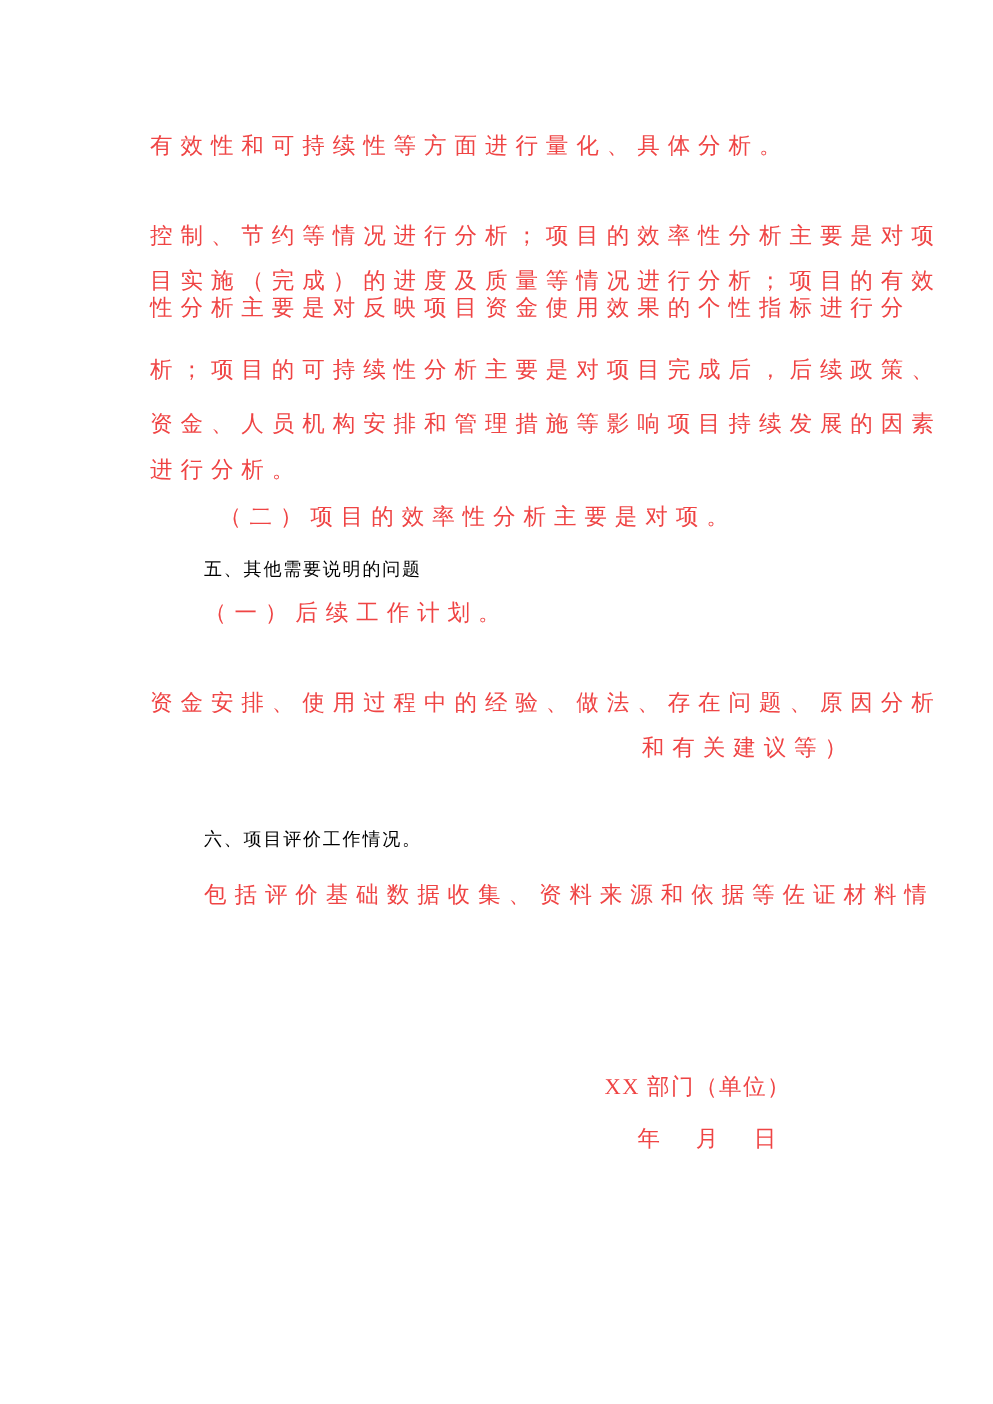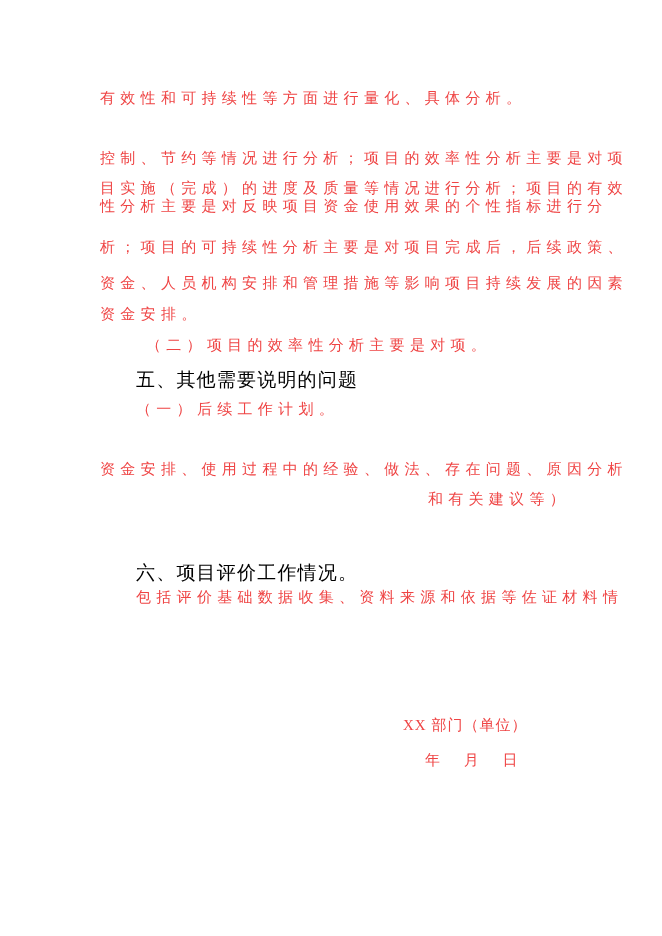--- a/index.html
+++ b/index.html
@@ -13,44 +13,44 @@
       font-size: 15px;
       color: #ef4444;
       white-space: nowrap;
       letter-spacing: 5.3px;
       line-height: 24px;
     }
     .ind2 { left: 146px; }
     .ind1 { left: 136px; }
     .hd {
       font-family: "DejaVu Sans", "Liberation Sans", sans-serif;
-      font-size: 19px;
+      font-size: 12px;
       letter-spacing: 1.2px;
       color: #000;
       left: 136px;
     }
     .sig { left: 403px; letter-spacing: 1px; }
     .date { left: 425px; letter-spacing: 10px; }
   </style>
 </head>
 <body>
 
 <div class="page">
   <div class="ln" style="top:86px;">有效性和可持续性等方面进行量化、具体分析。</div>
   <div class="ln" style="top:146px;">控制、节约等情况进行分析；项目的效率性分析主要是对项</div>
   <div class="ln" style="top:176px;">目实施（完成）的进度及质量等情况进行分析；项目的有效</div>
   <div class="ln" style="top:194px;">性分析主要是对反映项目资金使用效果的个性指标进行分</div>
   <div class="ln" style="top:235px;">析；项目的可持续性分析主要是对项目完成后，后续政策、</div>
   <div class="ln" style="top:271px;">资金、人员机构安排和管理措施等影响项目持续发展的因素</div>
-  <div class="ln" style="top:302px;">资金安排。</div>
+  <div class="ln" style="top:302px;">进行分析。</div>
   <div class="ln ind2" style="top:333px;">（二）项目的效率性分析主要是对项。</div>
 
   <div class="ln hd" style="top:367px;">五、其他需要说明的问题</div>
   <div class="ln ind1" style="top:397px;">（一）后续工作计划。</div>
   <div class="ln" style="top:457px;">资金安排、使用过程中的经验、做法、存在问题、原因分析</div>
   <div class="ln" style="top:487px;text-align:right;">和有关建议等）</div>
 
-  <div class="ln hd" style="top:560px;">六、项目评价工作情况。</div>
+  <div class="ln hd" style="top:548px;font-family:Liberation Mono, monospace;">六、项目评价工作情况。</div>
   <div class="ln ind1" style="top:585px;">包括评价基础数据收集、资料来源和依据等佐证材料情</div>
 
   <div class="ln sig" style="top:713px;">XX 部门（单位）</div>
   <div class="ln date" style="top:748px;">年 月 日</div>
 </div>
 
 </body></html>

